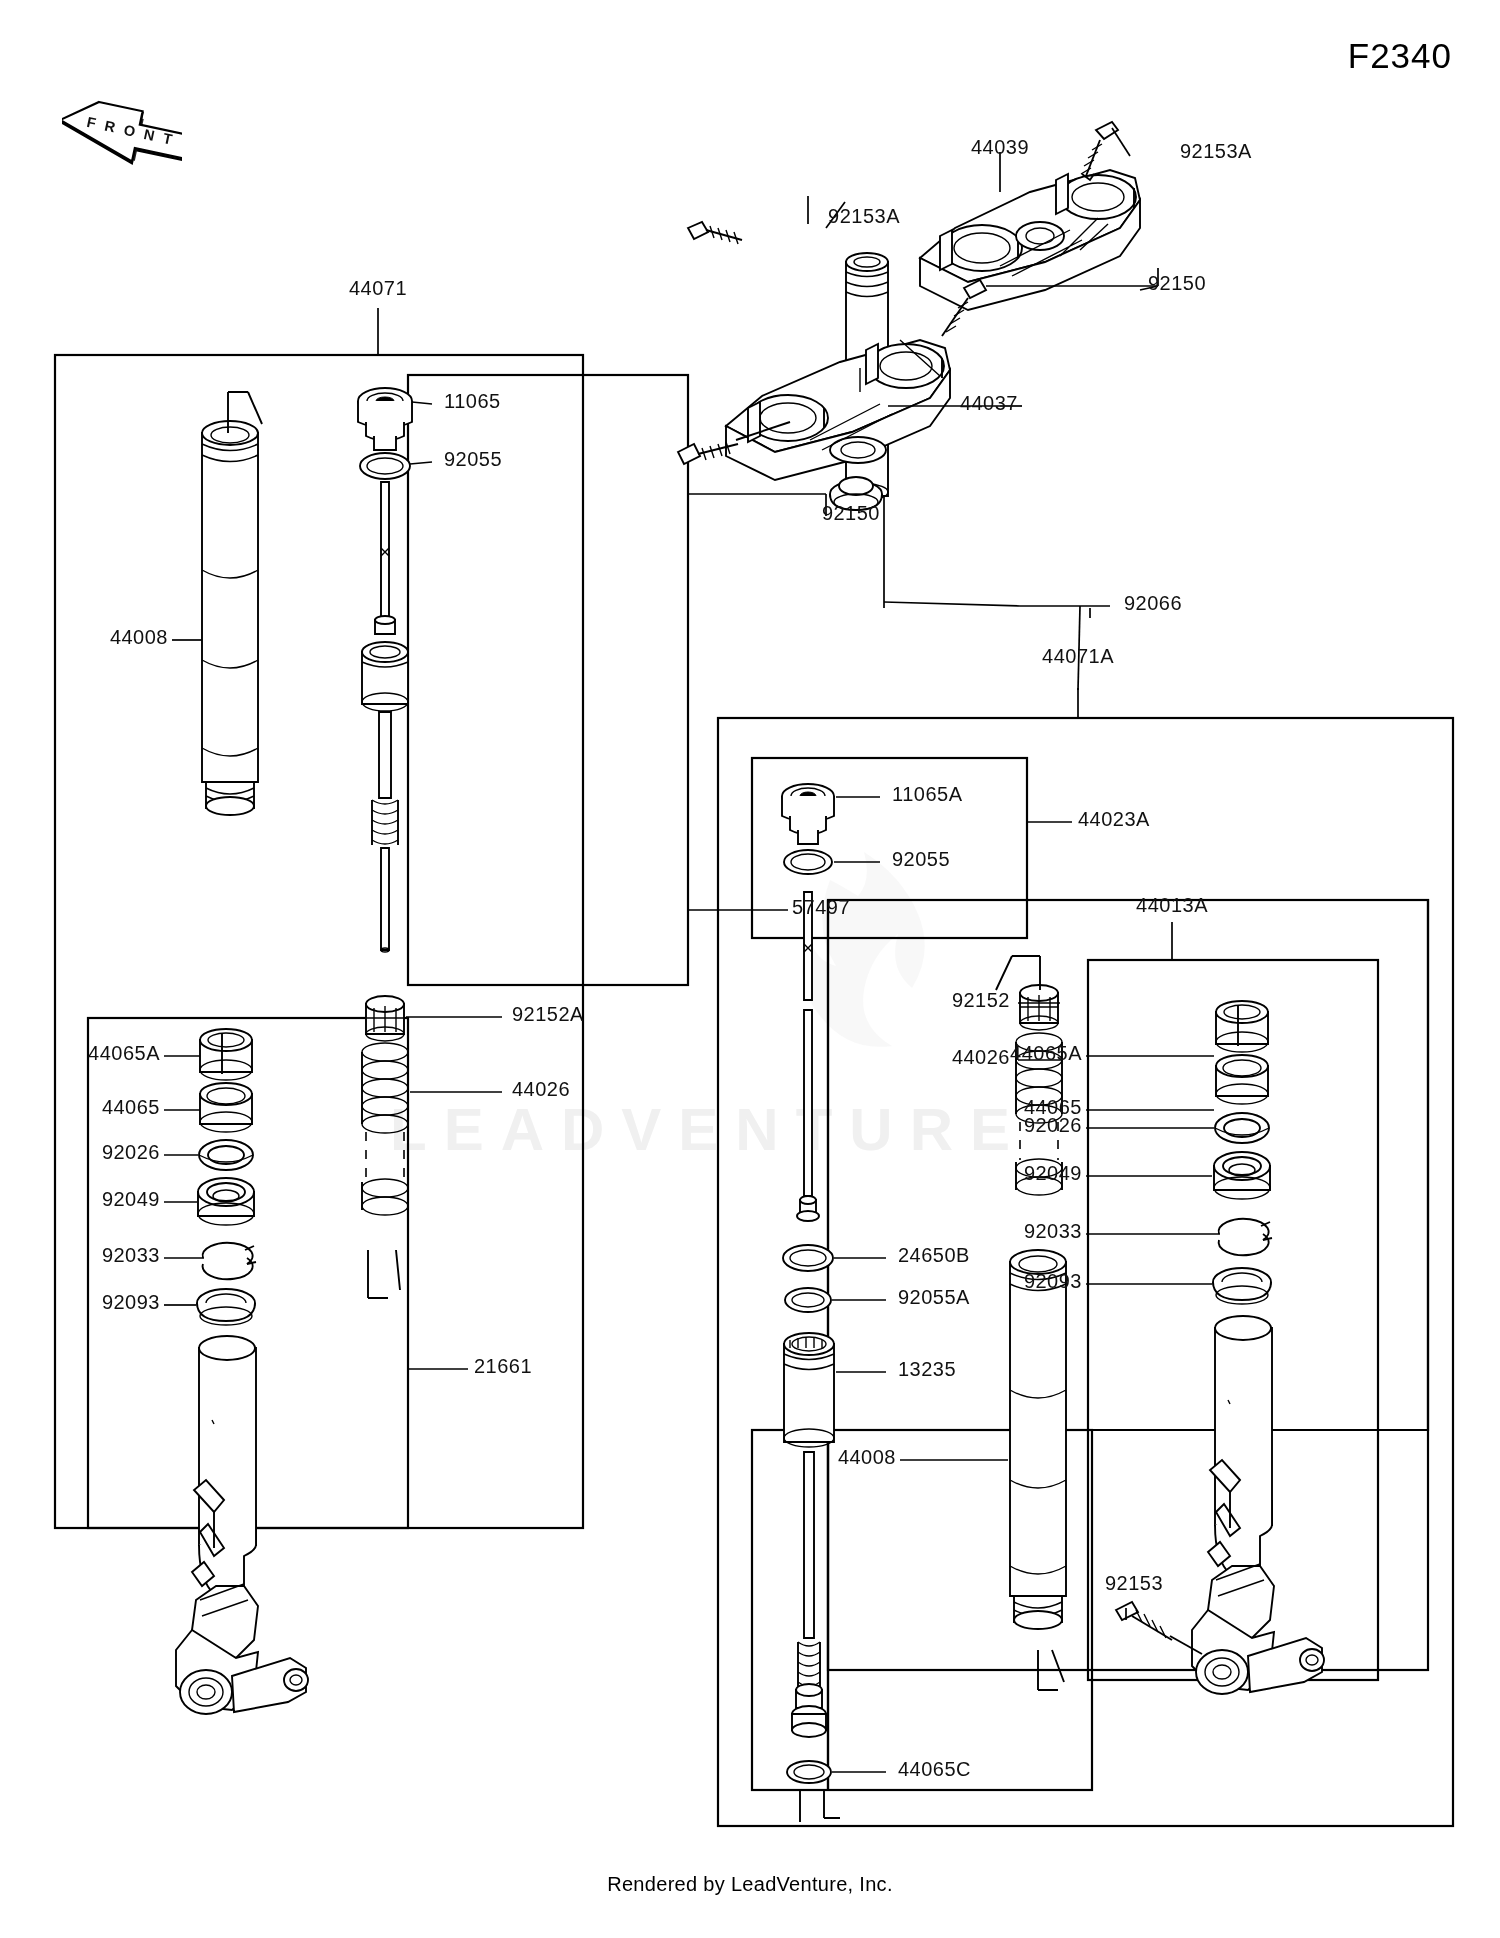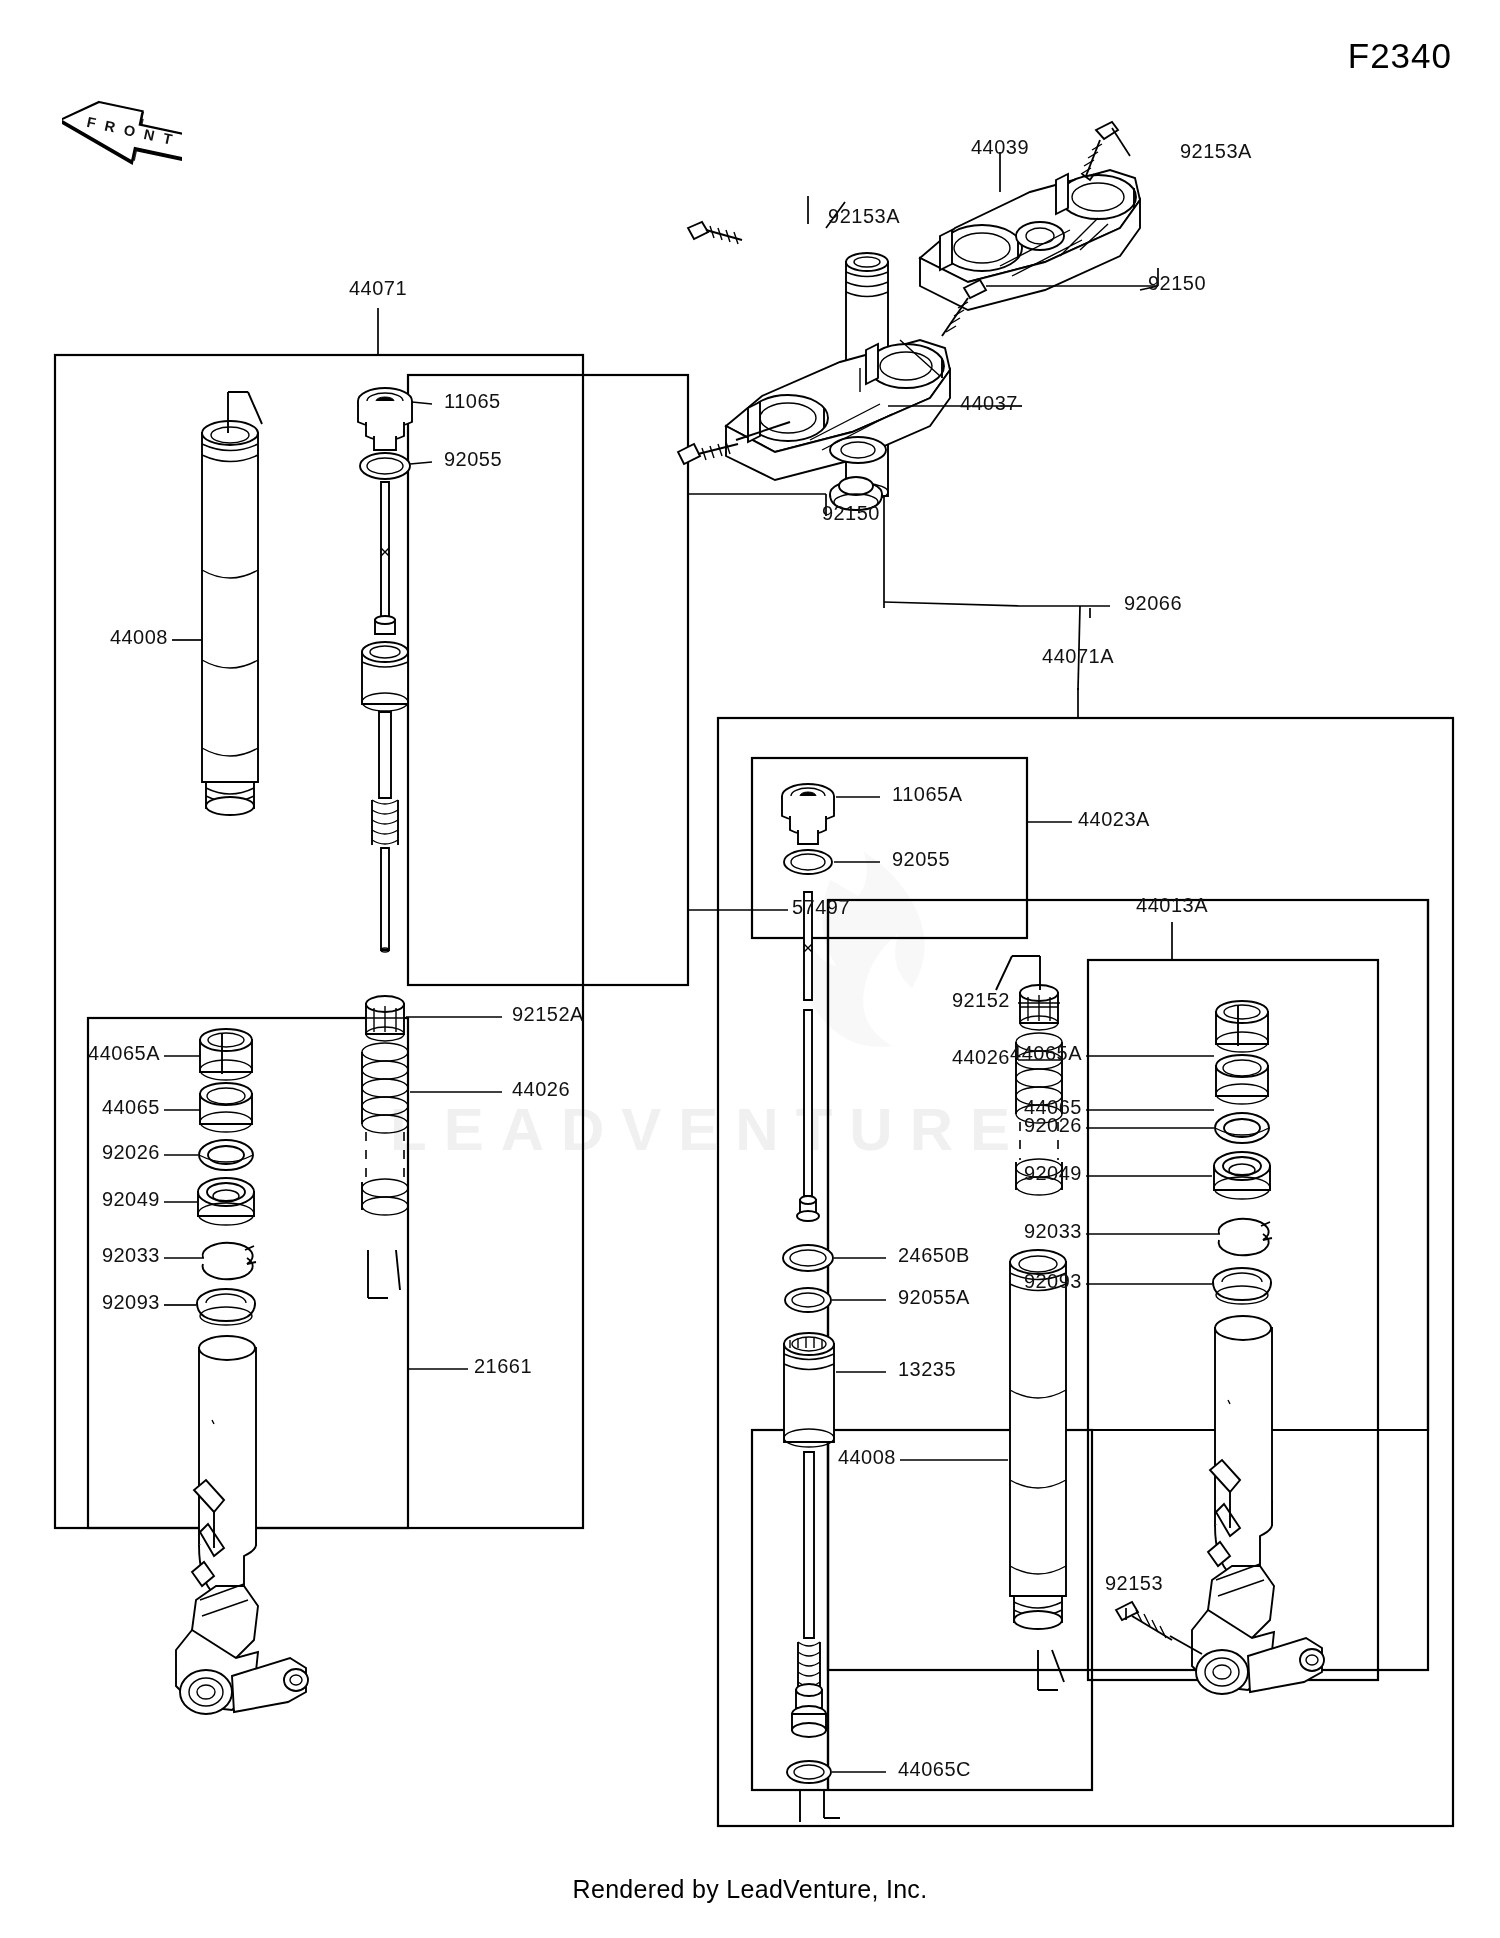--- a/index.html
+++ b/index.html
@@ -7,22 +7,22 @@
          font-family:"Liberation Sans", sans-serif; color:#000; overflow:hidden; }
 
   #sheet { position:absolute; inset:0; }
 
   .lbl { position:absolute; font-size:20px; letter-spacing:0.5px; white-space:nowrap;
          color:#111; font-family:"Liberation Sans", sans-serif; }
   .lbl.r { transform:translateX(-100%); }
   .lbl.c { transform:translateX(-50%); }
 
   .diagcode { position:absolute; right:48px; top:36px; font-size:35px; letter-spacing:1px; }
-  .footer { position:absolute; left:0; right:0; bottom:34px; text-align:center;
-            font-size:25px; letter-spacing:0.3px; }
+  .footer { position:absolute; left:0; right:0; bottom:42px; text-align:center;
+            font-size:20px; letter-spacing:0.3px; }
 
   svg { position:absolute; left:0; top:0; }
   .wm { position:absolute; font-size:60px; letter-spacing:17px; color:#f0f0f0;
         font-weight:bold; user-select:none; pointer-events:none; }
 
   .front-badge { position:absolute; left:62px; top:86px; width:120px; height:100px; }
 </style>
 </head>
 <body>
 

